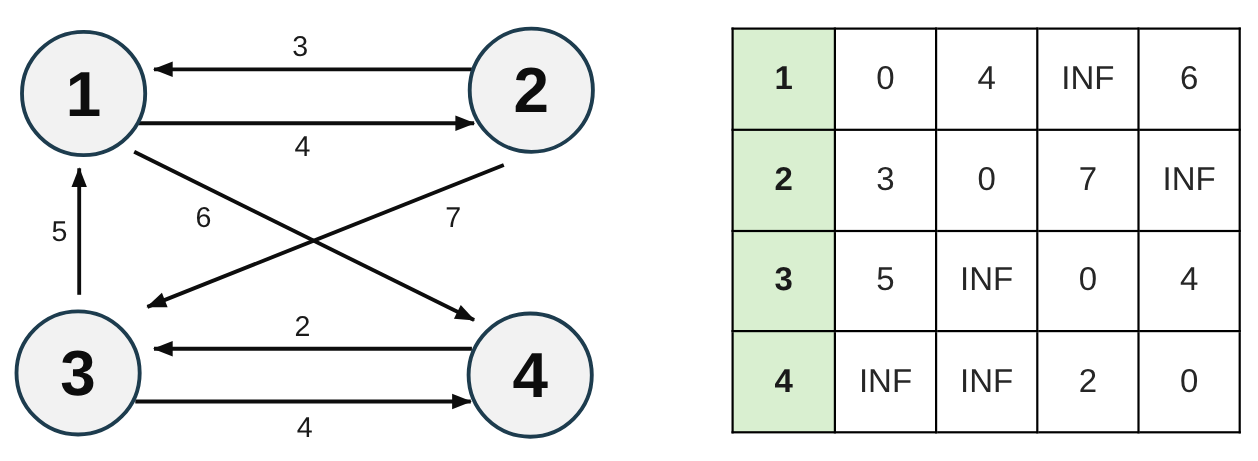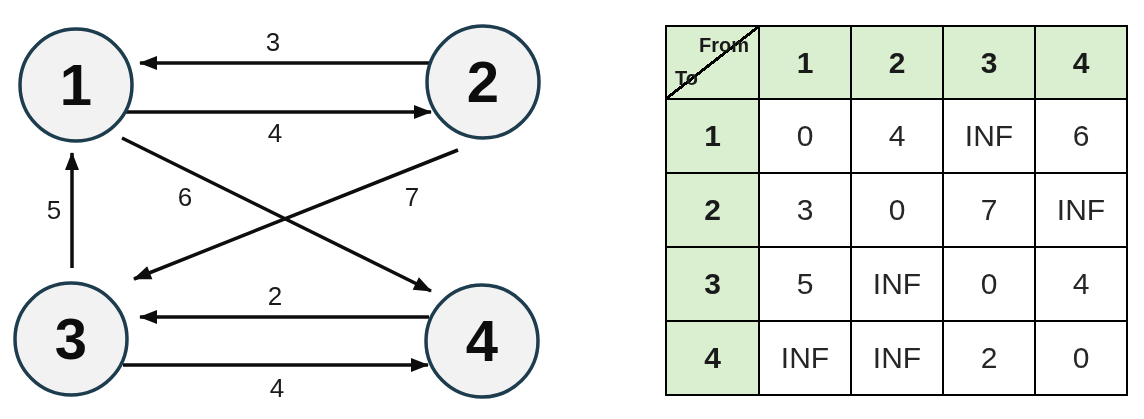--- a/index.html
+++ b/index.html
@@ -124,30 +124,20 @@
   <div class="adj-table">
     <table>
       <colgroup>
         <col style="width:93px">
           <col style="width:92px">
           <col style="width:92px">
         <col style="width:92px">
           <col style="width:92px">
       </colgroup>
       <tbody>
-          <tr style="height:73px">
-        <td class="corner">
-          <span class="corner-from">From</span>
-          <span class="corner-to">To</span>
-        </td>
-        <td class="hdr">1</td>
-        <td class="hdr">2</td>
-        <td class="hdr">3</td>
-        <td class="hdr">4</td>
-      </tr>
       <tr style="height:74px">
         <td class="hdr">1</td>
         <td>0</td>
         <td>4</td>
         <td>INF</td>
         <td>6</td>
       </tr>
       <tr style="height:74px">
         <td class="hdr">2</td>
         <td>3</td>

